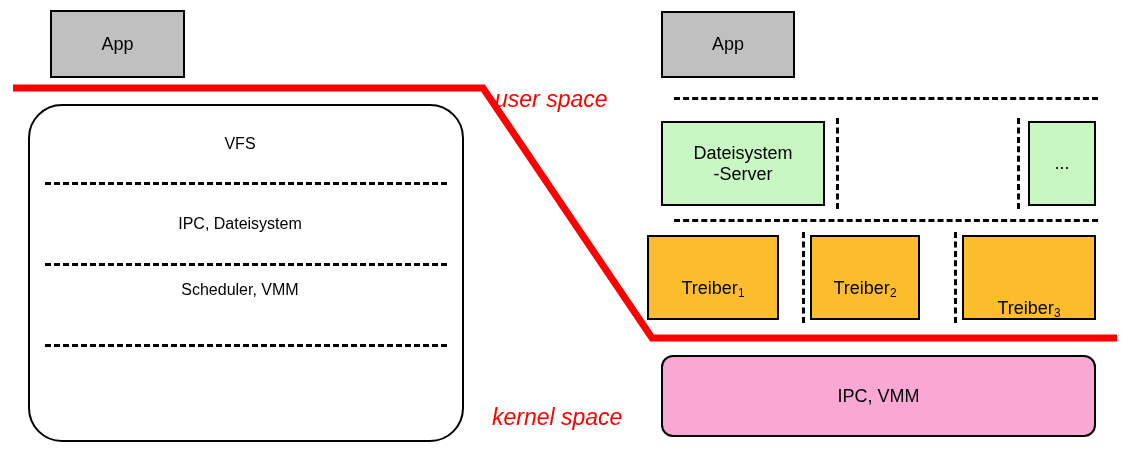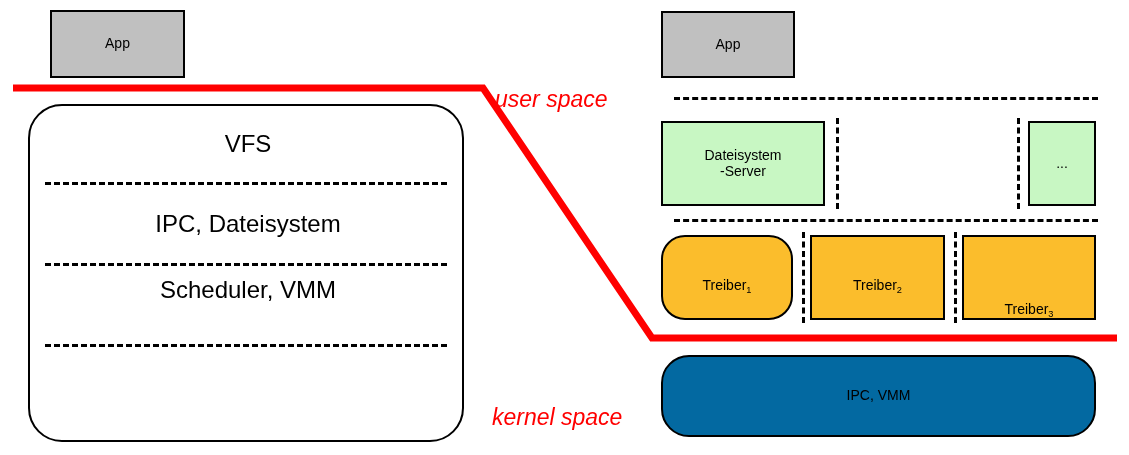--- a/index.html
+++ b/index.html
@@ -14,56 +14,55 @@
 
   .box{
     position:absolute;
     box-sizing:border-box;
     border:2px solid #000000;
     display:flex;
     align-items:center;
     justify-content:center;
     text-align:center;
     color:#000000;
-    font-size:14px;
+    font-size:18px;
     line-height:1.12;
     white-space:pre-line;
   }
 
   
   .app-box{background:#c0c0c0;}
 
   
   .server-box{background:#c8f7c3;}
 
   
   .driver-box{background:#fbbd2c;}
 
   
   .rounded-box{
     background:#ffffff;
     border-radius:34px;
   }
   .rounded-box-small{
-    background:#0369a1;
-    border-radius:28px;
+    background:#f9a8d4;
+    border-radius:12px;
   }
 
   
   .kstack{
     position:absolute;
     left:28px;
     width:424px;
     display:flex;
     align-items:center;
     justify-content:center;
-    font-size:24px;
+    font-size:16px;
     color:#000;
     text-align:center;
-    padding-left:8px;
   }
 
   
   .hdash{
     position:absolute;
     border-top:3px dashed #000000;
     height:0;
   }
   
   .vdash{
@@ -123,29 +122,29 @@
 
   <div class="vdash" style="left:836px;top:118px;height:91px;"></div>
 
 
   <div class="vdash" style="left:1017px;top:118px;height:91px;"></div>
 
   <div class="box server-box" style="left:1028px;top:121px;width:68px;height:85px;">...</div>
 
   <div class="hdash" style="left:674px;top:219px;width:424px;"></div>
 
-  <div class="box driver-box" style="left:661px;top:235px;width:132px;height:85px;border-radius:24px;">
+  <div class="box driver-box" style="left:647px;top:235px;width:132px;height:85px;">
     <span>
       <span>Treiber</span><sub>1</sub>
     </span>
   </div>
 
   <div class="vdash" style="left:802px;top:232px;height:91px;"></div>
 
-  <div class="box driver-box" style="left:810px;top:235px;width:135px;height:85px;">
+  <div class="box driver-box" style="left:810px;top:235px;width:110px;height:85px;">
     <span>
       <span>Treiber</span><sub>2</sub>
     </span>
   </div>
 
   <div class="vdash" style="left:954px;top:232px;height:91px;"></div>
 
   <div class="box driver-box" style="left:962px;top:235px;width:134px;height:85px;align-items:flex-end;">
     <span>
       <span>Treiber</span><sub>3</sub>

